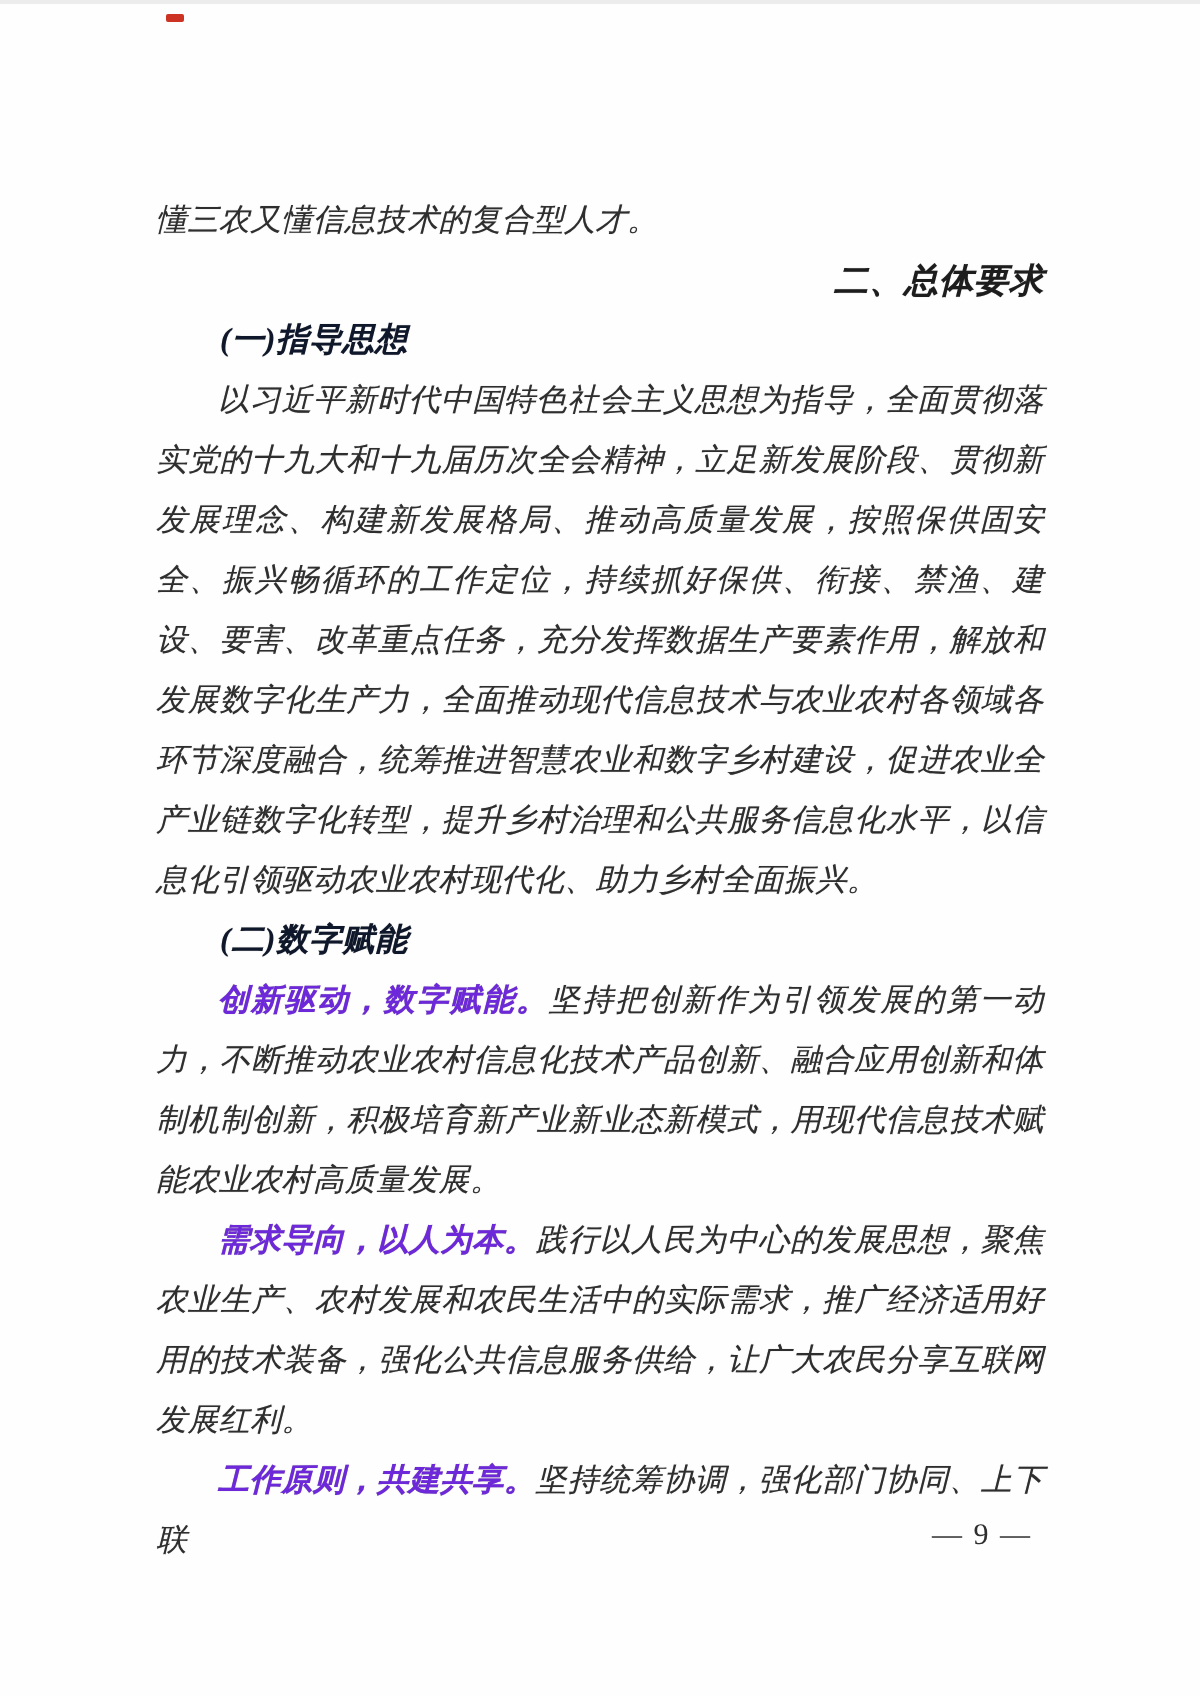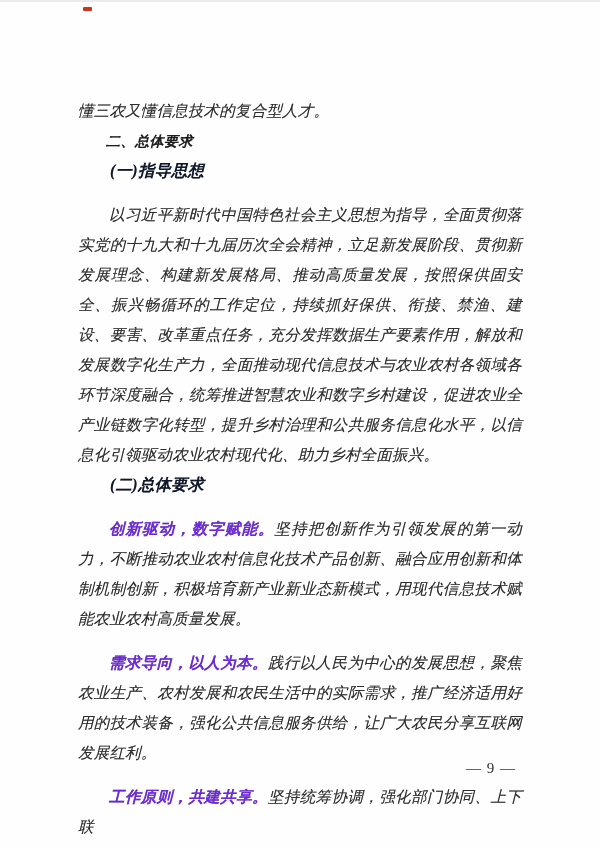--- a/index.html
+++ b/index.html
@@ -38,29 +38,29 @@
     width: 444px;
     font-size: 15.5px;
     line-height: 30px;
     text-align: justify;
     text-justify: inter-character;
     letter-spacing: 0.2px;
     text-shadow: 0 0 0.4px rgba(40,40,40,0.45);
   }
   .doc-body .blk { margin: 0; padding: 0; font-style: italic; }
   .blk.continuation { text-indent: 0; }
-  .blk.para { text-indent: 2em; margin-top: 14px; }
+  .blk.para { text-indent: 2em; }
   .blk.h1 {
     font-family: "Liberation Sans", sans-serif;
     font-weight: bold;
-    font-size: 14px;
+    font-size: 17px;
     line-height: 30px;
     margin-left: 2em;
     color: #1d1d1d;
-    text-align: left;
+    text-align: right;
     letter-spacing: 0.5px;
   }
   .blk.h2 {
     font-weight: bold;
     font-size: 16px;
     line-height: 30px;
     margin-left: 2em;
     color: #0f172a;
     text-align: left;
     letter-spacing: 0.5px;
@@ -85,20 +85,20 @@
 
 <div class="page">
   <div class="scan-edge"></div>
   <div class="red-mark"></div>
 
   <div class="doc-body">
       <p class="blk continuation">懂三农又懂信息技术的复合型人才。</p>
       <h2 class="blk h1">二、总体要求</h2>
       <h3 class="blk h2">(一)指导思想</h3>
       <p class="blk para">以习近平新时代中国特色社会主义思想为指导，全面贯彻落实党的十九大和十九届历次全会精神，立足新发展阶段、贯彻新发展理念、构建新发展格局、推动高质量发展，按照保供固安全、振兴畅循环的工作定位，持续抓好保供、衔接、禁渔、建设、要害、改革重点任务，充分发挥数据生产要素作用，解放和发展数字化生产力，全面推动现代信息技术与农业农村各领域各环节深度融合，统筹推进智慧农业和数字乡村建设，促进农业全产业链数字化转型，提升乡村治理和公共服务信息化水平，以信息化引领驱动农业农村现代化、助力乡村全面振兴。</p>
-      <h3 class="blk h2">(二)总体要求</h3>
+      <h3 class="blk h2">(二)数字赋能</h3>
       <p class="blk para"><strong>创新驱动，数字赋能。</strong>坚持把创新作为引领发展的第一动力，不断推动农业农村信息化技术产品创新、融合应用创新和体制机制创新，积极培育新产业新业态新模式，用现代信息技术赋能农业农村高质量发展。</p>
       <p class="blk para"><strong>需求导向，以人为本。</strong>践行以人民为中心的发展思想，聚焦农业生产、农村发展和农民生活中的实际需求，推广经济适用好用的技术装备，强化公共信息服务供给，让广大农民分享互联网发展红利。</p>
       <p class="blk para"><strong>工作原则，共建共享。</strong>坚持统筹协调，强化部门协同、上下联</p>
     </div>
 
   <div class="page-number">— 9 —</div>
 </div>
 
 </body></html>

